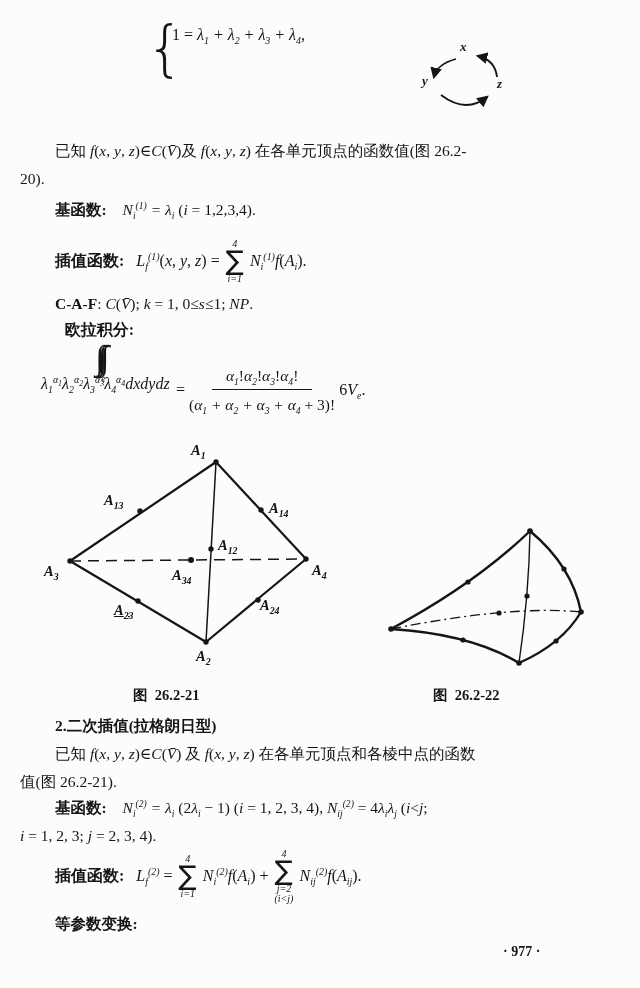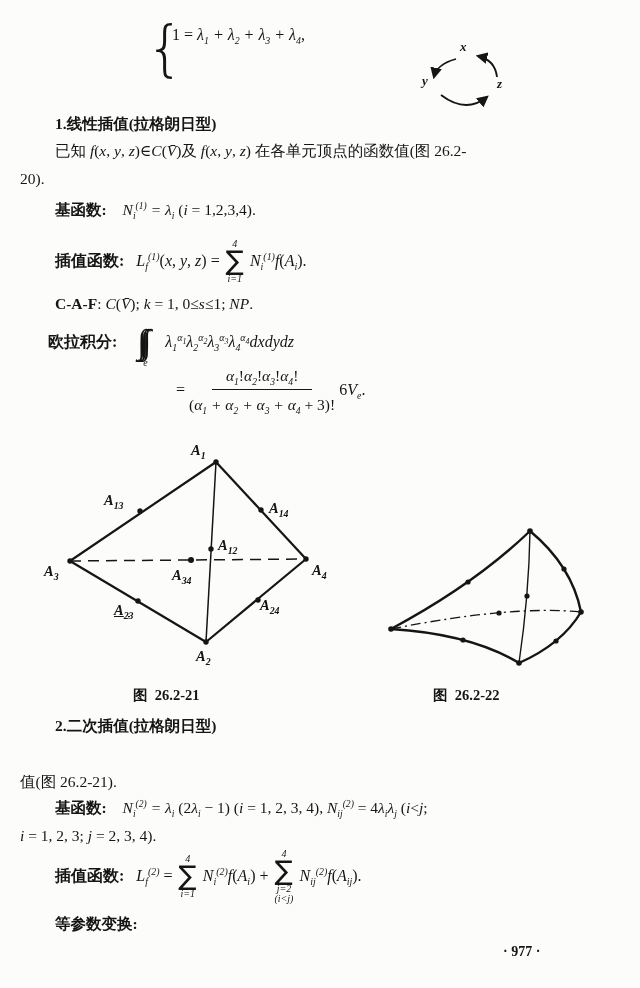--- a/index.html
+++ b/index.html
@@ -57,21 +57,20 @@
       </defs>
       <path d="M32,15 Q13,20 10,33" fill="none" stroke="#151515" stroke-width="1.8" marker-end="url(#arr)"></path>
       <path d="M17,51 Q42,70 63,53" fill="none" stroke="#151515" stroke-width="1.8" marker-end="url(#arr)"></path>
       <path d="M73,33 Q71,16 54,12" fill="none" stroke="#151515" stroke-width="1.8" marker-end="url(#arr)"></path>
     </svg>
     <span class="cyc-lbl" style="left:36px;top:-5px;">x</span>
     <span class="cyc-lbl" style="left:-2px;top:29px;">y</span>
     <span class="cyc-lbl" style="left:73px;top:32px;">z</span>
   </div>
 
-  <div class="line heading" style="left:55px;top:114px;">1.线性插值(拉格朗日型)</div>
   <div class="line" style="left:55px;top:141px;">已知 <i>f</i>(<i>x</i>, <i>y</i>, <i>z</i>)∈<i>C</i>(<i>V̄</i>)及 <i>f</i>(<i>x</i>, <i>y</i>, <i>z</i>) 在各单元顶点的函数值(图 26.2-</div>
   <div class="line" style="left:20px;top:169px;">20).</div>
 
   <div class="line" style="left:55px;top:200px;">
     <span class="lbl">基函数:</span>
     <span><i>N<sub>i</sub><sup>(1)</sup> = λ<sub>i</sub></i> (<i>i</i> = 1,2,3,4).</span>
   </div>
 
   <div class="mathline" style="left:55px;top:238px;height:46px;">
     <span class="lbl">插值函数:</span>
@@ -79,21 +78,21 @@
     <span class="sum">
       <span class="sum-top">4</span>
       <span class="sum-sym">∑</span>
       <span class="sum-bot">i=1</span>
     </span>
     <span><i>N<sub>i</sub><sup>(1)</sup>f</i>(<i>A<sub>i</sub></i>).</span>
   </div>
 
   <div class="line" style="left:55px;top:294px;"><b>C-A-F</b>: <i>C</i>(<i>V̄</i>); <i>k</i> = 1, 0≤<i>s</i>≤1; <i>NP</i>.</div>
 
-  <div class="mathline" style="left:48px;top:320px;height:44px;">
+  <div class="mathline" style="left:41px;top:320px;height:44px;flex-direction:column;">
     <span class="lbl">欧拉积分:</span>
     <span class="int-wrap">
       <span class="int-sym">∫∫∫</span>
       <span class="int-sub">e</span>
     </span>
     <span><i>λ<sub>1</sub><sup>α<sub>1</sub></sup>λ<sub>2</sub><sup>α<sub>2</sub></sup>λ<sub>3</sub><sup>α<sub>3</sub></sup>λ<sub>4</sub><sup>α<sub>4</sub></sup>dxdydz</i></span>
   </div>
 
   <div class="mathline" style="left:176px;top:364px;height:52px;">
     <span>=</span>
@@ -153,20 +152,21 @@
       <circle cx="181" cy="127" r="2.6" fill="#151515"></circle>
       <circle cx="152" cy="82" r="2.6" fill="#151515"></circle>
       <circle cx="124" cy="99" r="2.6" fill="#151515"></circle>
     </svg>
   </div>
 
   <span class="caption" style="left:133px;top:686px;">图  26.2-21</span>
   <span class="caption" style="left:433px;top:686px;">图  26.2-22</span>
 
   <div class="line heading" style="left:55px;top:716px;">2.二次插值(拉格朗日型)</div>
+  <div class="line" style="left:55px;top:744px;">已知 <i>f</i>(<i>x</i>, <i>y</i>, <i>z</i>)∈<i>C</i>(<i>V̄</i>) 及 <i>f</i>(<i>x</i>, <i>y</i>, <i>z</i>) 在各单元顶点和各棱中点的函数</div>
   <div class="line" style="left:20px;top:772px;font-family:Liberation Serif, serif;">值(图 26.2-21).</div>
 
   <div class="line" style="left:55px;top:798px;">
     <span class="lbl">基函数:</span>
     <span><i>N<sub>i</sub><sup>(2)</sup> = λ<sub>i</sub></i> (2<i>λ<sub>i</sub></i> − 1) (<i>i</i> = 1, 2, 3, 4), <i>N<sub>ij</sub><sup>(2)</sup></i> = 4<i>λ<sub>i</sub>λ<sub>j</sub></i> (<i>i</i>&lt;<i>j</i>;</span>
   </div>
   <div class="line" style="left:20px;top:826px;"><i>i</i> = 1, 2, 3; <i>j</i> = 2, 3, 4).</div>
 
   <div class="mathline" style="left:55px;top:844px;height:64px;">
     <span class="lbl">插值函数:</span>

